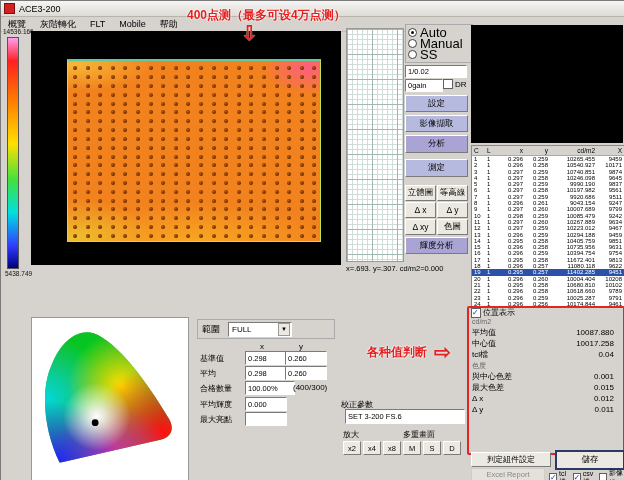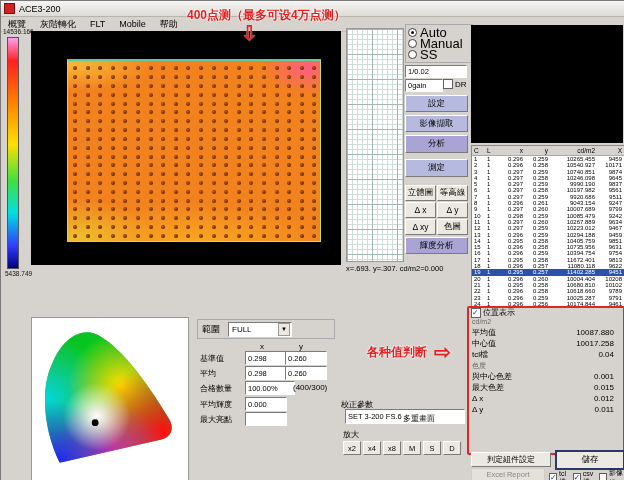--- a/index.html
+++ b/index.html
@@ -915,21 +915,21 @@
   <span class="flabel" style="left:340px;top:398px;">校正參數</span>
   <div class="sunken calibbox">SET 3-200 FS.6</div>
 
   <span class="flabel" style="left:342px;top:428px;">放大</span>
   <div class="sbtnrow" style="left:342px;top:440px;">
       <div class="sbtn">x2</div>
       <div class="sbtn">x4</div>
       <div class="sbtn">x8</div>
     </div>
 
-  <span class="flabel" style="left:402px;top:412px;">多重畫面</span>
+  <span class="flabel" style="left:402px;top:428px;">多重畫面</span>
   <div class="sbtnrow" style="left:402px;top:440px;">
       <div class="sbtn">M</div>
       <div class="sbtn">S</div>
       <div class="sbtn">D</div>
     </div>
 
   <div class="btn savebtn" style="left:554px;top:449px;width:66px;height:16px;">儲存</div>
   <div class="btn" style="left:470px;top:451px;width:78px;height:13px;font-size:8px;">判定組件設定</div>
   <div class="btn excel" style="left:470px;top:467px;width:72px;height:11px;font-size:7.5px;">Excel Report</div>
   <div class="filesrow">

